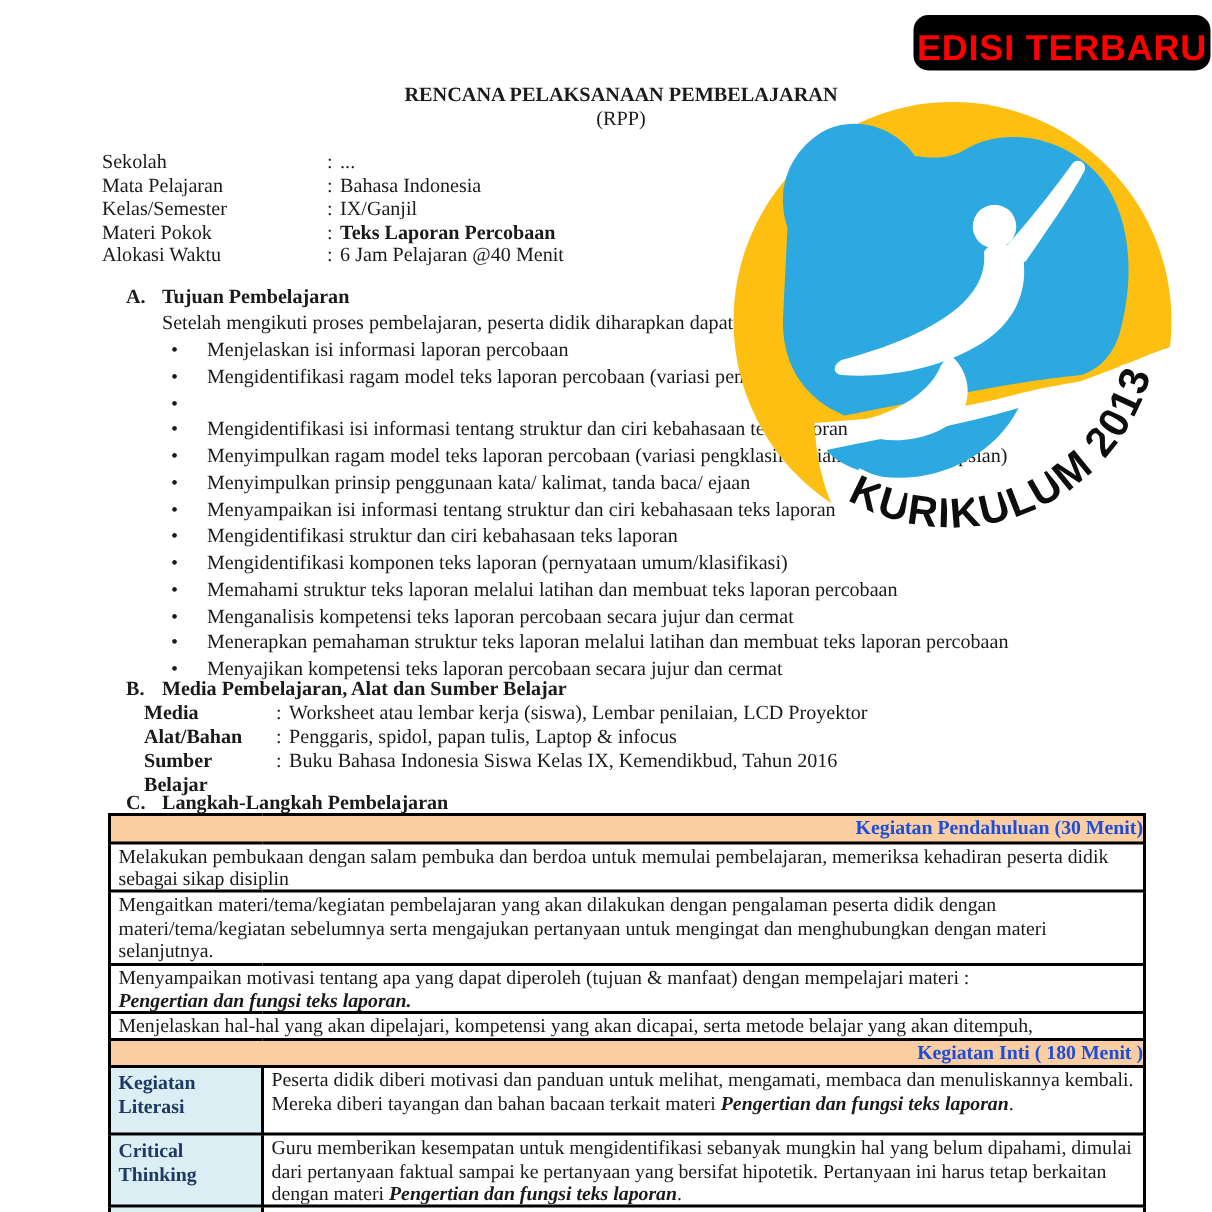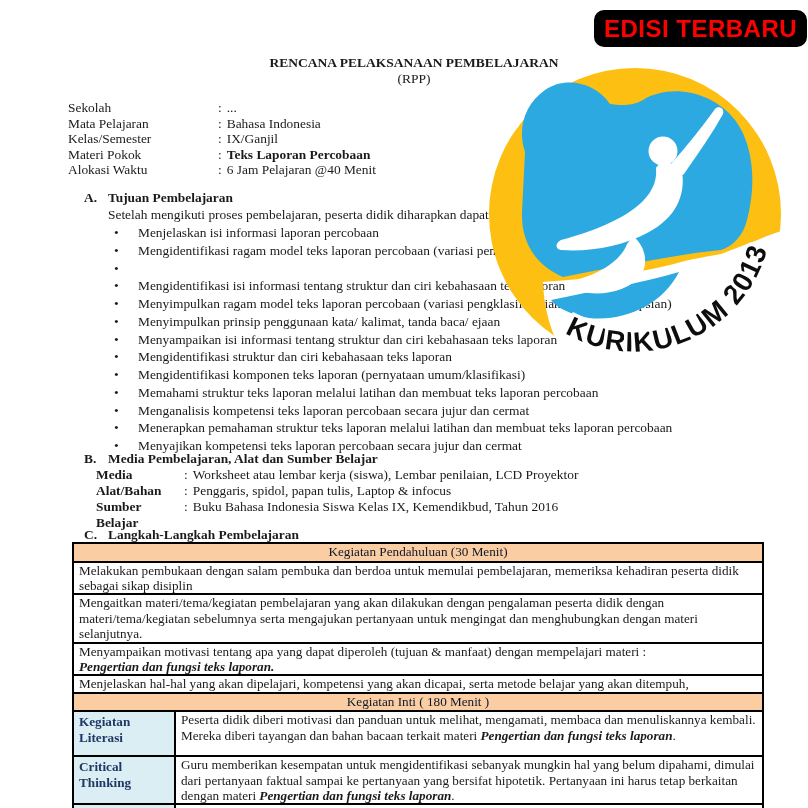--- a/index.html
+++ b/index.html
@@ -1,21 +1,21 @@
 <!DOCTYPE html>
 <html><head>
 <meta charset="utf-8">
 <style>
   html,body{margin:0;padding:0}
   .page{position:relative;width:808px;height:808px;background:#ffffff;overflow:hidden;
         font-family:"Liberation Serif",serif;color:#1a1a1a}
 
   
-  .badge{position:absolute;top:10px;right:1px;width:213px;height:37px;background:#000;
-         border-radius:10px;display:flex;align-items:center;justify-content:center;z-index:6}
+  .badge{position:absolute;top:10px;right:1px;width:198px;height:37px;background:#000;
+         border-radius:10px;display:flex;align-items:flex-end;justify-content:center;z-index:6}
   .badge span{font-family:"Liberation Sans",sans-serif;font-weight:bold;font-size:24px;
               color:#fe0000;letter-spacing:.5px}
 
   
   .title{position:absolute;top:55px;left:68px;width:692px;text-align:center;
          font-weight:bold;font-size:13.5px;line-height:15px}
   .subtitle{position:absolute;top:71px;left:68px;width:692px;text-align:center;
             font-weight:normal;font-size:13.5px}
 
   
@@ -36,21 +36,21 @@
 
   .b-row{display:flex;margin-left:12px;line-height:16px}
   .b-row .bl{width:88px;font-weight:bold}
   .b-row .mv{margin-left:5px}
 
   
   .rpp-table{position:absolute;left:72px;top:542px;z-index:1}
   table{border-collapse:collapse;width:692px;table-layout:fixed;
         font-size:13.2px;line-height:15.4px}
   td{border:2px solid #000;vertical-align:top;padding:0 5px;overflow:hidden}
-  td.th{background:#facda2;text-align:center;font-weight:normal;color:#0f172a;
+  td.th{background:#facda2;text-align:right;font-weight:bold;color:#1d4ed8;
         height:14px;line-height:14.5px;padding:1px 0}
   td.lbl{background:#daeef3;font-weight:bold;color:#1f3864;padding-top:2px}
   tr.r1 td{height:29px}
   tr.r2 td{height:44px}
   tr.r3 td{height:26px}
   tr.r4 td{height:13px}
   tr.lit td{height:41px}
   tr.crit td{height:44px}
   tr.coll td{height:36px}
   .emph{font-weight:bold;font-style:italic}

